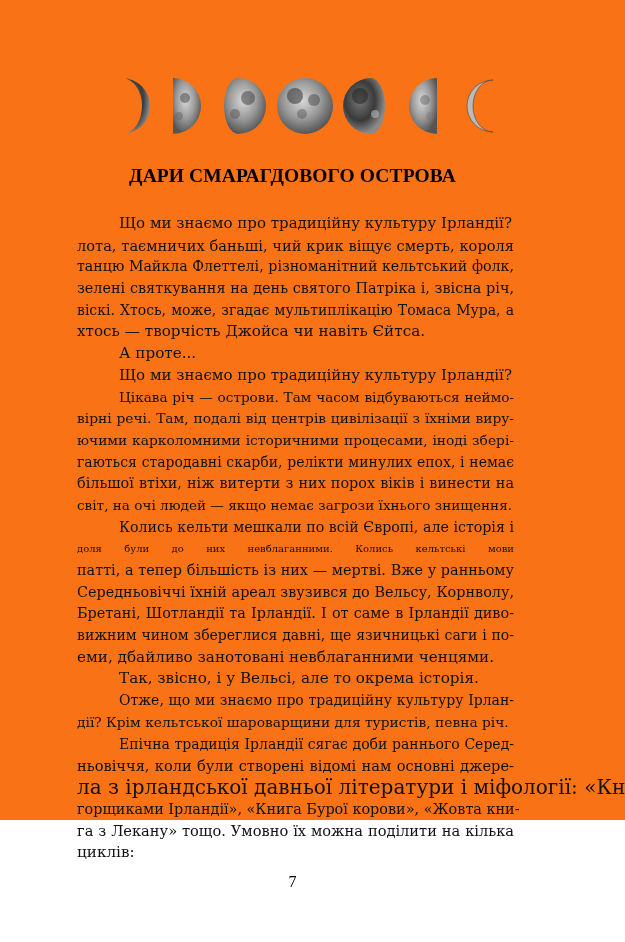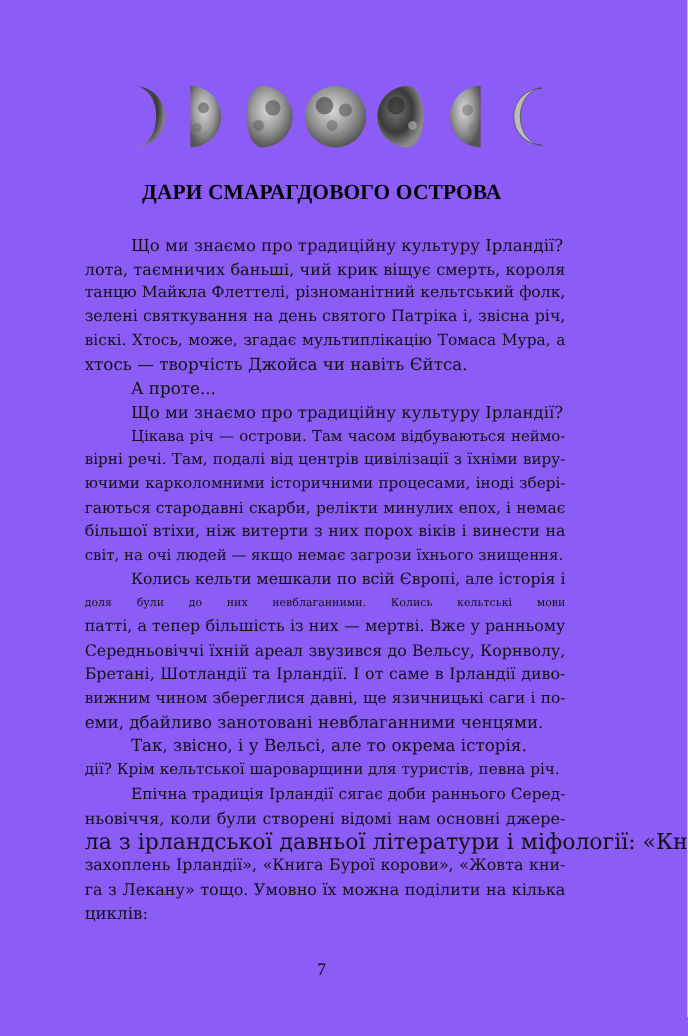--- a/index.html
+++ b/index.html
@@ -1,17 +1,17 @@
 <!DOCTYPE html>
 <html><head>
   <meta charset="utf-8">
   <style>
     html, body { margin: 0; padding: 0; background: #ffffff; }
     body { width: 625px; height: 942px; position: relative; overflow: hidden; }
-    .page { position: absolute; left: 0; top: 0; width: 625px; height: 942px; background: #8b5cf6; }
+    .page { position: absolute; left: 0; top: 0; width: 625px; height: 820px; background: #f97316; }
     .moons { position: absolute; top: 76px; left: 90px; width: 420px; height: 60px; }
     .moons svg { width: 420px; height: 60px; display: block; }
     .title {
       position: absolute; top: 152px; left: 0; width: 585px; text-align: center;
       font-family: "Liberation Serif", serif; font-weight: bold; font-size: 19.5px;
       color: #000; letter-spacing: 0.1px;
     }
     .body-text {
       position: absolute; top: 213px; left: 77px; width: 437px;
       font-family: "DejaVu Serif", serif; font-size: 15.2px; line-height: 21.7px;
@@ -104,23 +104,24 @@
       <span class="line" style="white-space: nowrap; font-size: 14.4px;">більшої втіхи, ніж витерти з них порох віків і винести на</span>
       <span class="line last" style="white-space: nowrap; font-size: 13.6px;">світ, на очі людей — якщо немає загрози їхнього знищення.</span>
       <span class="line indent" style="white-space: nowrap; font-size: 14.2px;">Колись кельти мешкали по всій Європі, але історія і</span>
       <span class="line" style="white-space: nowrap; font-size: 10px;">доля були до них невблаганними. Колись кельтські мови</span>
       <span class="line" style="white-space: nowrap; font-size: 14.4px;">патті, а тепер більшість із них — мертві. Вже у ранньому</span>
       <span class="line" style="white-space: nowrap; font-size: 14.4px;">Середньовіччі їхній ареал звузився до Вельсу, Корнволу,</span>
       <span class="line" style="white-space: nowrap; font-size: 14.4px;">Бретані, Шотландії та Ірландії. І от саме в Ірландії диво-</span>
       <span class="line" style="white-space: nowrap; font-size: 14px;">вижним чином збереглися давні, ще язичницькі саги і по-</span>
       <span class="line last" style="white-space: nowrap; font-size: 15.2px;">еми, дбайливо занотовані невблаганними ченцями.</span>
       <span class="line indent last" style="white-space: nowrap; font-size: 15.2px;">Так, звісно, і у Вельсі, але то окрема історія.</span>
+      <span class="line indent" style="white-space: nowrap; font-size: 14px;">Отже, що ми знаємо про традиційну культуру Ірлан-</span>
       <span class="line last" style="white-space: nowrap; font-size: 13.8px;">дії? Крім кельтської шароварщини для туристів, певна річ.</span>
       <span class="line indent" style="white-space: nowrap; font-size: 14px;">Епічна традиція Ірландії сягає доби раннього Серед-</span>
       <span class="line" style="white-space: nowrap; font-size: 14.6px;">ньовіччя, коли були створені відомі нам основні джере-</span>
       <span class="line" style="white-space: nowrap; font-size: 20px;">ла з ірландської давньої літератури і міфології: «Книга</span>
-      <span class="line" style="white-space: nowrap; font-size: 14.4px;">захоплень Ірландії», «Книга Бурої корови», «Жовта кни-</span>
+      <span class="line" style="white-space: nowrap; font-size: 14.4px;">горщиками Ірландії», «Книга Бурої корови», «Жовта кни-</span>
       <span class="line" style="white-space: nowrap; font-size: 14.6px;">га з Лекану» тощо. Умовно їх можна поділити на кілька</span>
       <span class="line last" style="white-space: nowrap; font-size: 15.2px;">циклів:</span>
     </div>
 
   <div class="page-number">7</div>
 </div>
 
 </body></html>

